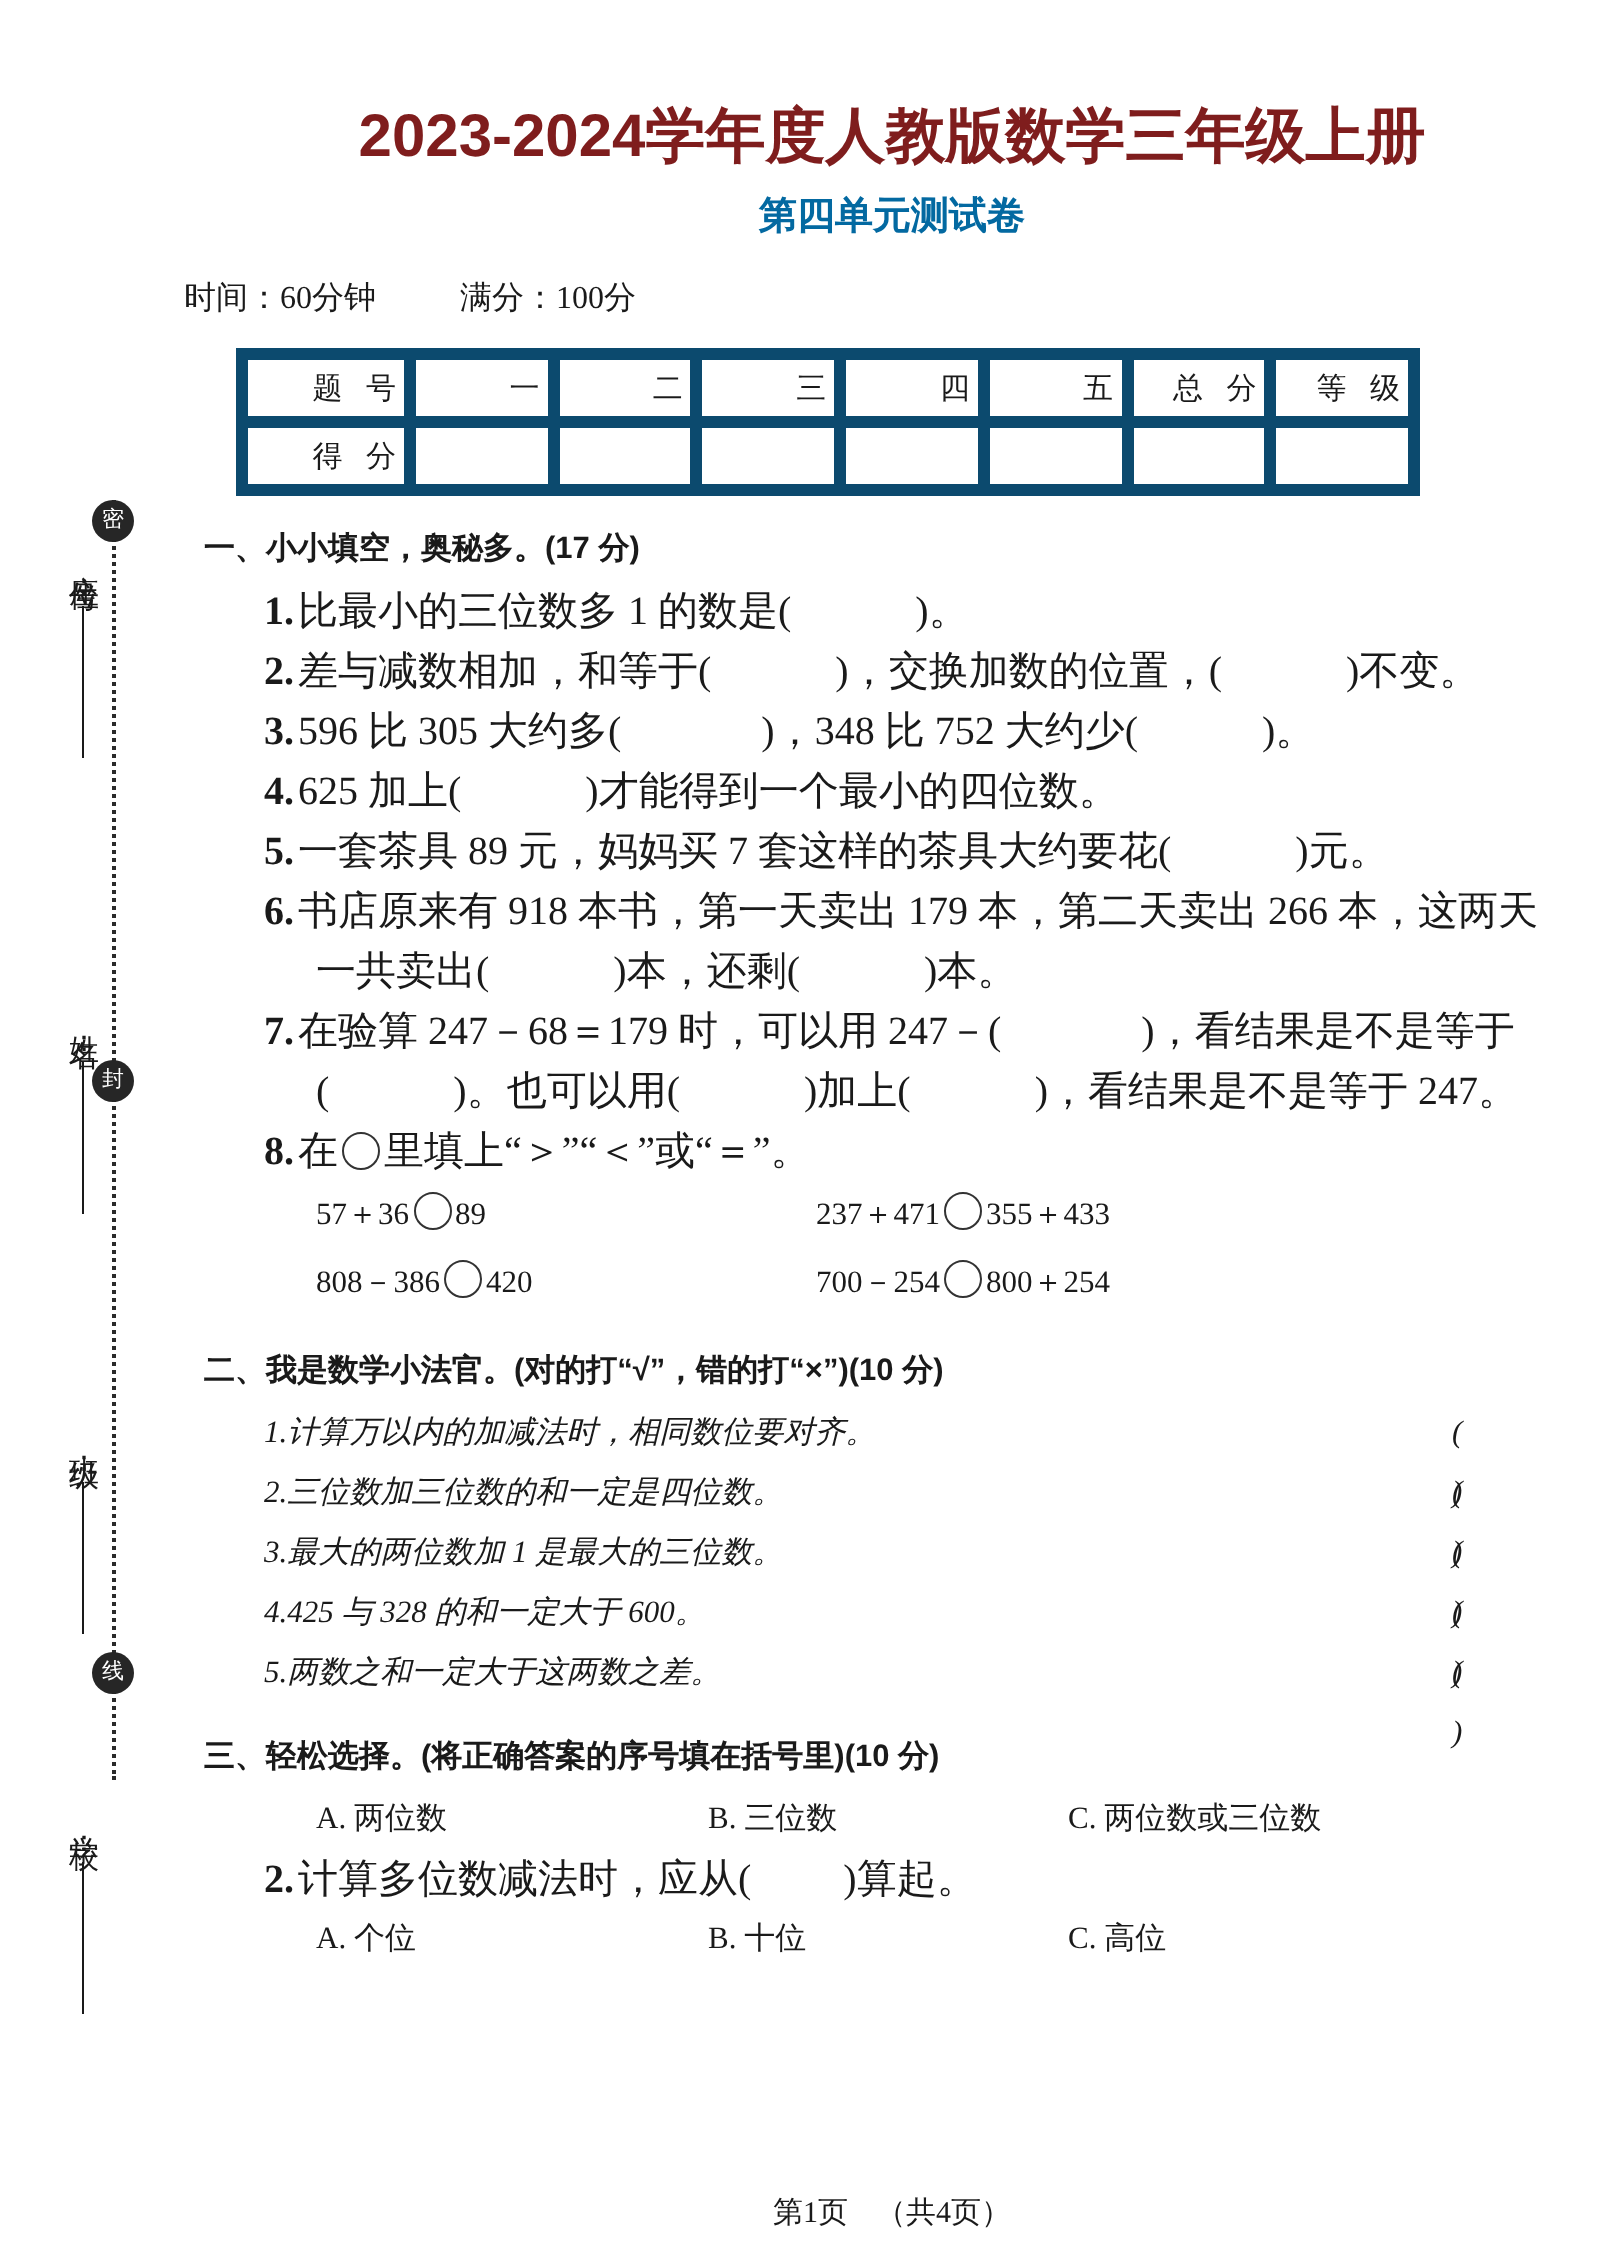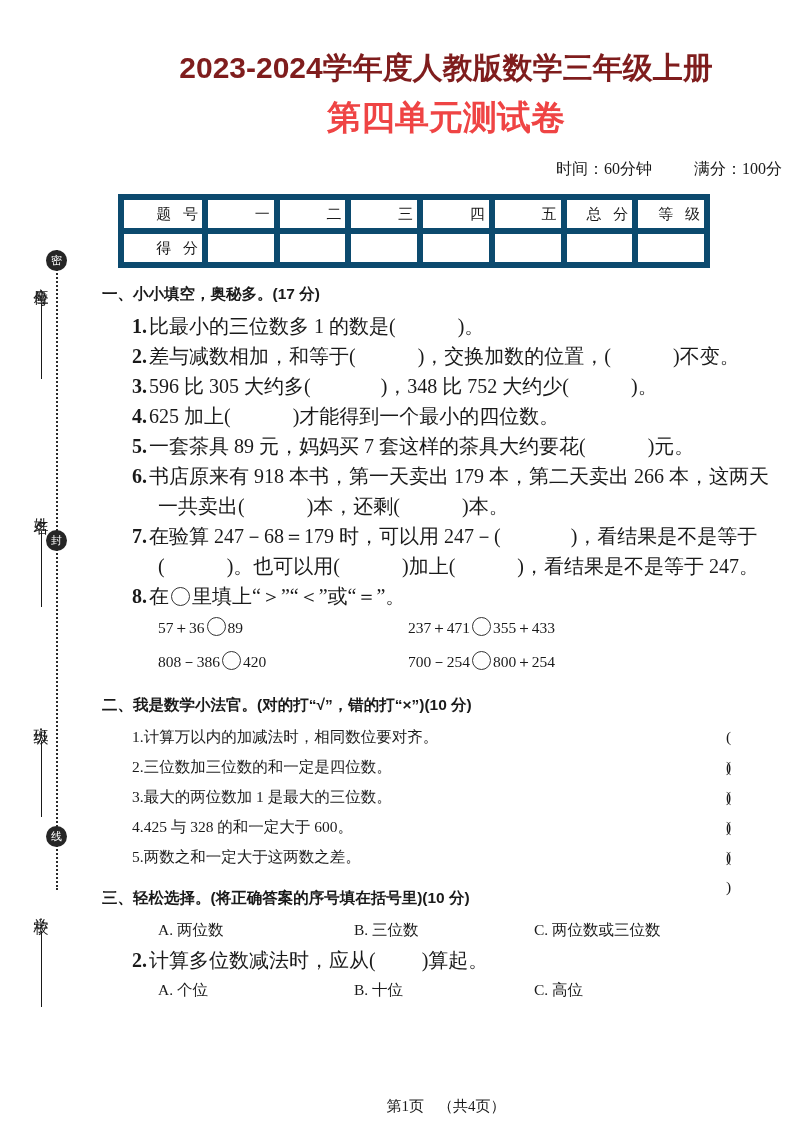--- a/index.html
+++ b/index.html
@@ -84,27 +84,26 @@
     font-weight: bold;
     font-size: 30px;
     letter-spacing: 0px;
     color: #7f1d1d;
   }
   .title-sub {
     margin: 6px 0 0 0;
     text-align: center;
     font-family: "Liberation Sans", "DejaVu Sans", sans-serif;
     font-weight: bold;
-    font-size: 34px;
-    color: #ef4444;
+    font-size: 19px;
+    color: #0369a1;
   }
   .meta-line {
     margin-top: 18px;
     padding-right: 18px;
-    text-align: right;
     font-size: 16px;
   }
   .meta-line .gap { display: inline-block; width: 42px; }
 
   
   table.score {
     margin: 14px 0 0 26px;
     border-collapse: collapse;
     width: 592px;
     table-layout: fixed;
@@ -146,20 +145,21 @@
   .bk-s { width: 46px; }
   .bk-m { width: 62px; }
   .bk-l { width: 70px; }
 
   .tf-row {
     font-size: 15.5px;
     line-height: 30px;
     padding-left: 30px;
     position: relative;
     padding-right: 0;
+    font-style: italic;
   }
   .tf-row .tfbox {
     position: absolute;
     right: 10px;
     top: 0;
     width: 64px;
     text-align: left;
     letter-spacing: 30px;
   }
 

